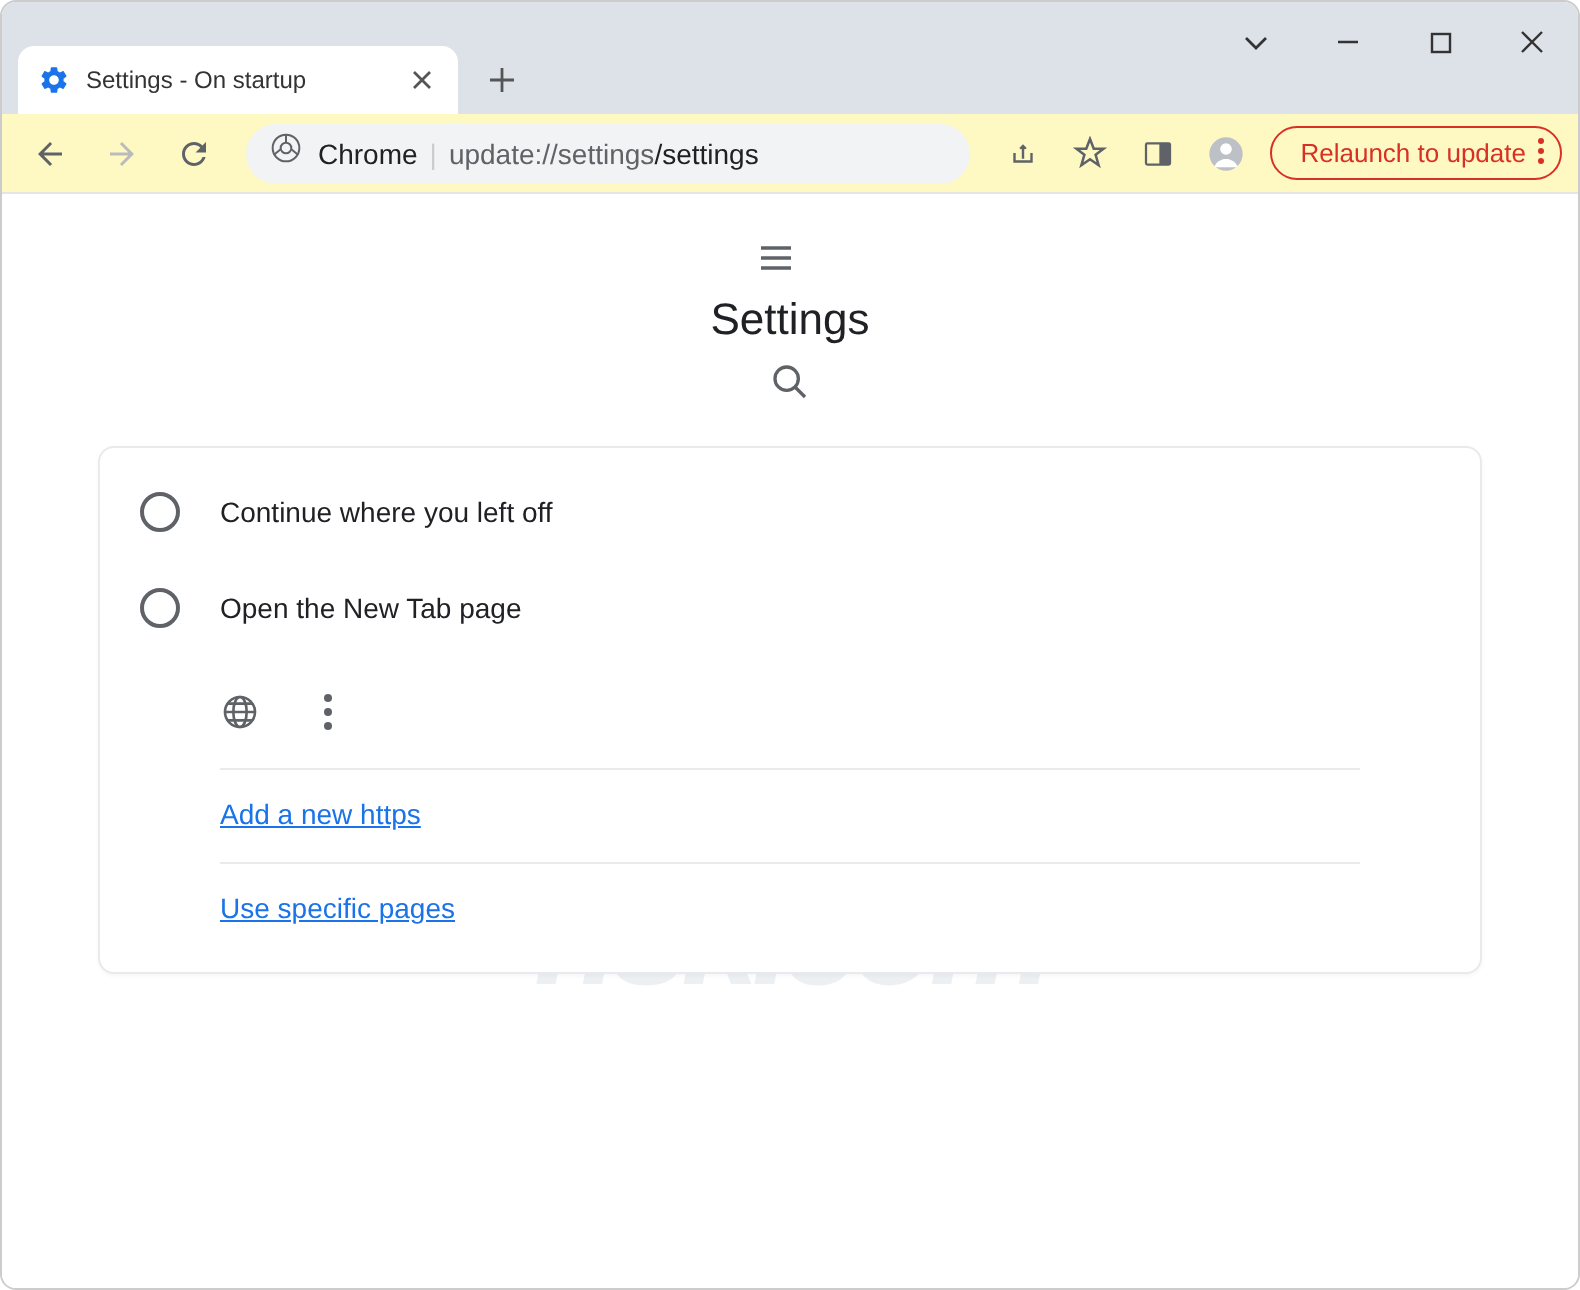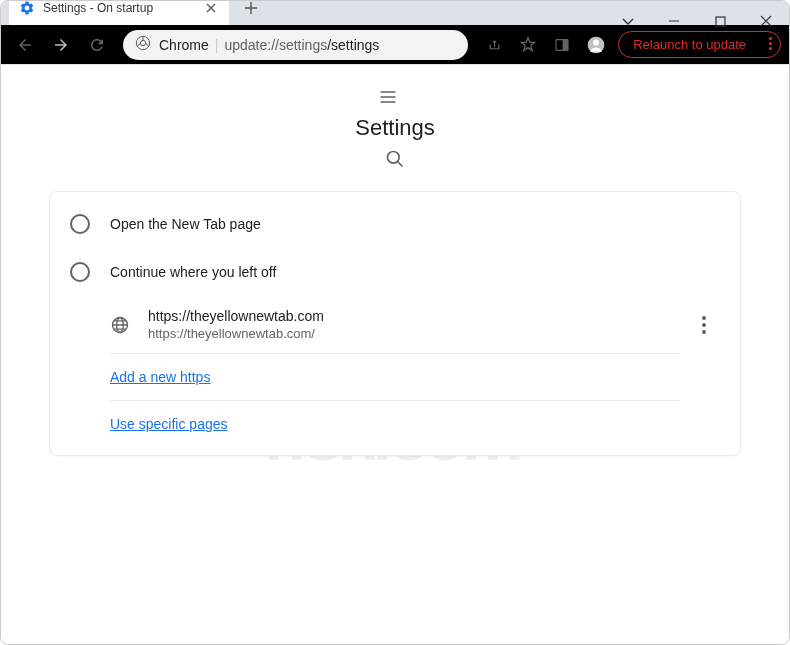--- a/index.html
+++ b/index.html
@@ -1,39 +1,39 @@
 <!DOCTYPE html>
 <html><head>
   <meta charset="utf-8">
   <style>
     * { margin: 0; padding: 0; box-sizing: border-box; font-family: 'Segoe UI', Arial, sans-serif; }
     body { width: 790px; height: 645px; background: #fff; border: 1px solid #ccc; border-radius: 8px; overflow: hidden; position: relative; }
     
     
-    .titlebar { height: 24px; display: flex; align-items: flex-end; background: #dde2e8; position: relative; }
+    .titlebar { height: 56px; display: flex; align-items: flex-end; background: #dde2e8; position: relative; }
     .tab { background: #fff; height: 34px; margin-left: 8px; border-radius: 8px 8px 0 0; display: flex; align-items: center; padding: 0 10px; min-width: 220px; position: relative; }
     .tab-icon { width: 16px; height: 16px; margin-right: 8px; display: flex; align-items: center; justify-content: center; }
     .tab-title { font-size: 12px; color: #333; flex: 1; white-space: nowrap; overflow: hidden; text-overflow: ellipsis; }
     .tab-close { width: 16px; height: 16px; display: flex; align-items: center; justify-content: center; cursor: pointer; color: #555; }
     .new-tab { width: 28px; height: 28px; display: flex; align-items: center; justify-content: center; margin-left: 8px; cursor: pointer; color: #555; margin-bottom: 3px; }
     .window-controls { position: absolute; right: 0; top: 0; display: flex; height: 40px; align-items: center; }
     .window-controls > div { width: 46px; height: 32px; display: flex; align-items: center; justify-content: center; cursor: pointer; color: #333; }
     .win-chevron { margin-right: 0; }
     
     
-    .toolbar { height: 40px; background: #000000; display: flex; align-items: center; padding: 0 8px; gap: 4px; border-bottom: 1px solid #e5e5e5; }
+    .toolbar { height: 40px; background: #fef9c3; display: flex; align-items: center; padding: 0 8px; gap: 4px; border-bottom: 1px solid #e5e5e5; }
     .nav-btn { width: 32px; height: 32px; display: flex; align-items: center; justify-content: center; border-radius: 50%; cursor: pointer; color: #5f6368; }
     .nav-btn.disabled { color: #bbb; }
     .omnibox { flex: 1; height: 30px; background: #f1f3f4; border-radius: 15px; display: flex; align-items: center; padding: 0 12px; margin: 0 6px; gap: 8px; }
     .omnibox-text { font-size: 14px; color: #5f6368; display: flex; align-items: center; }
     .omnibox-text .host { color: #202124; }
     .omnibox-text .sep { margin: 0 6px; color: #ccc; }
     .toolbar-right { display: flex; align-items: center; gap: 2px; }
     .tb-icon { width: 32px; height: 32px; display: flex; align-items: center; justify-content: center; cursor: pointer; color: #5f6368; border-radius: 50%; }
-    .relaunch-btn { border: 1px solid #d93025; color: #d93025; border-radius: 16px; padding: 5px 8px 5px 14px; font-size: 13px; display: flex; align-items: flex-start; gap: 23px; cursor: pointer; margin-left: 4px; }
+    .relaunch-btn { border: 1px solid #d93025; color: #d93025; border-radius: 16px; padding: 5px 8px 5px 14px; font-size: 13px; display: flex; align-items: flex-start; gap: 6px; cursor: pointer; margin-left: 4px; }
     .relaunch-btn .dots { display: flex; flex-direction: column; gap: 2px; }
     .relaunch-btn .dots span { width: 3px; height: 3px; background: #d93025; border-radius: 50%; }
     
     
     .content { background: #fff; height: calc(645px - 80px); position: relative; overflow: hidden; }
     .content-header { display: flex; align-items: center; padding: 14px 20px; }
     .menu-btn { width: 36px; height: 36px; display: flex; align-items: center; justify-content: center; cursor: pointer; color: #5f6368; margin-right: 14px; }
     .settings-title { font-size: 22px; color: #202124; flex: 1; }
     .search-btn { width: 36px; height: 36px; display: flex; align-items: center; justify-content: center; cursor: pointer; color: #5f6368; }
     
@@ -193,39 +193,35 @@
           <circle cx="10" cy="10" r="7" fill="none" stroke="#5f6368" stroke-width="2"></circle>
           <path stroke="#5f6368" stroke-width="2" d="M15 15l6 6"></path>
         </svg>
     </div>
   </div>
 
   <div class="section">
     <div class="card">
       <div class="radio-row">
         <div class="radio"></div>
-        <div class="radio-label">Open the New Tab page</div>
+        <div class="radio-label">Continue where you left off</div>
       </div>
       <div class="radio-row">
         <div class="radio"></div>
-        <div class="radio-label">Continue where you left off</div>
+        <div class="radio-label">Open the New Tab page</div>
       </div>
 
       <div class="page-entry">
         <div class="globe-icon">
           <svg width="20" height="20" viewBox="0 0 24 24">
               <circle cx="12" cy="12" r="9" fill="none" stroke="#5f6368" stroke-width="1.6"></circle>
               <ellipse cx="12" cy="12" rx="4" ry="9" fill="none" stroke="#5f6368" stroke-width="1.6"></ellipse>
               <path stroke="#5f6368" stroke-width="1.6" d="M3 12h18M4.5 7h15M4.5 17h15"></path>
             </svg>
         </div>
-        <div class="page-text">
-          <div class="page-title">https://theyellownewtab.com</div>
-          <div class="page-url">https://theyellownewtab.com/</div>
-        </div>
         <div class="more-btn">
           <div class="dots">
               <span></span>
               <span></span>
               <span></span>
             </div>
         </div>
       </div>
 
       <div class="divider"></div>

